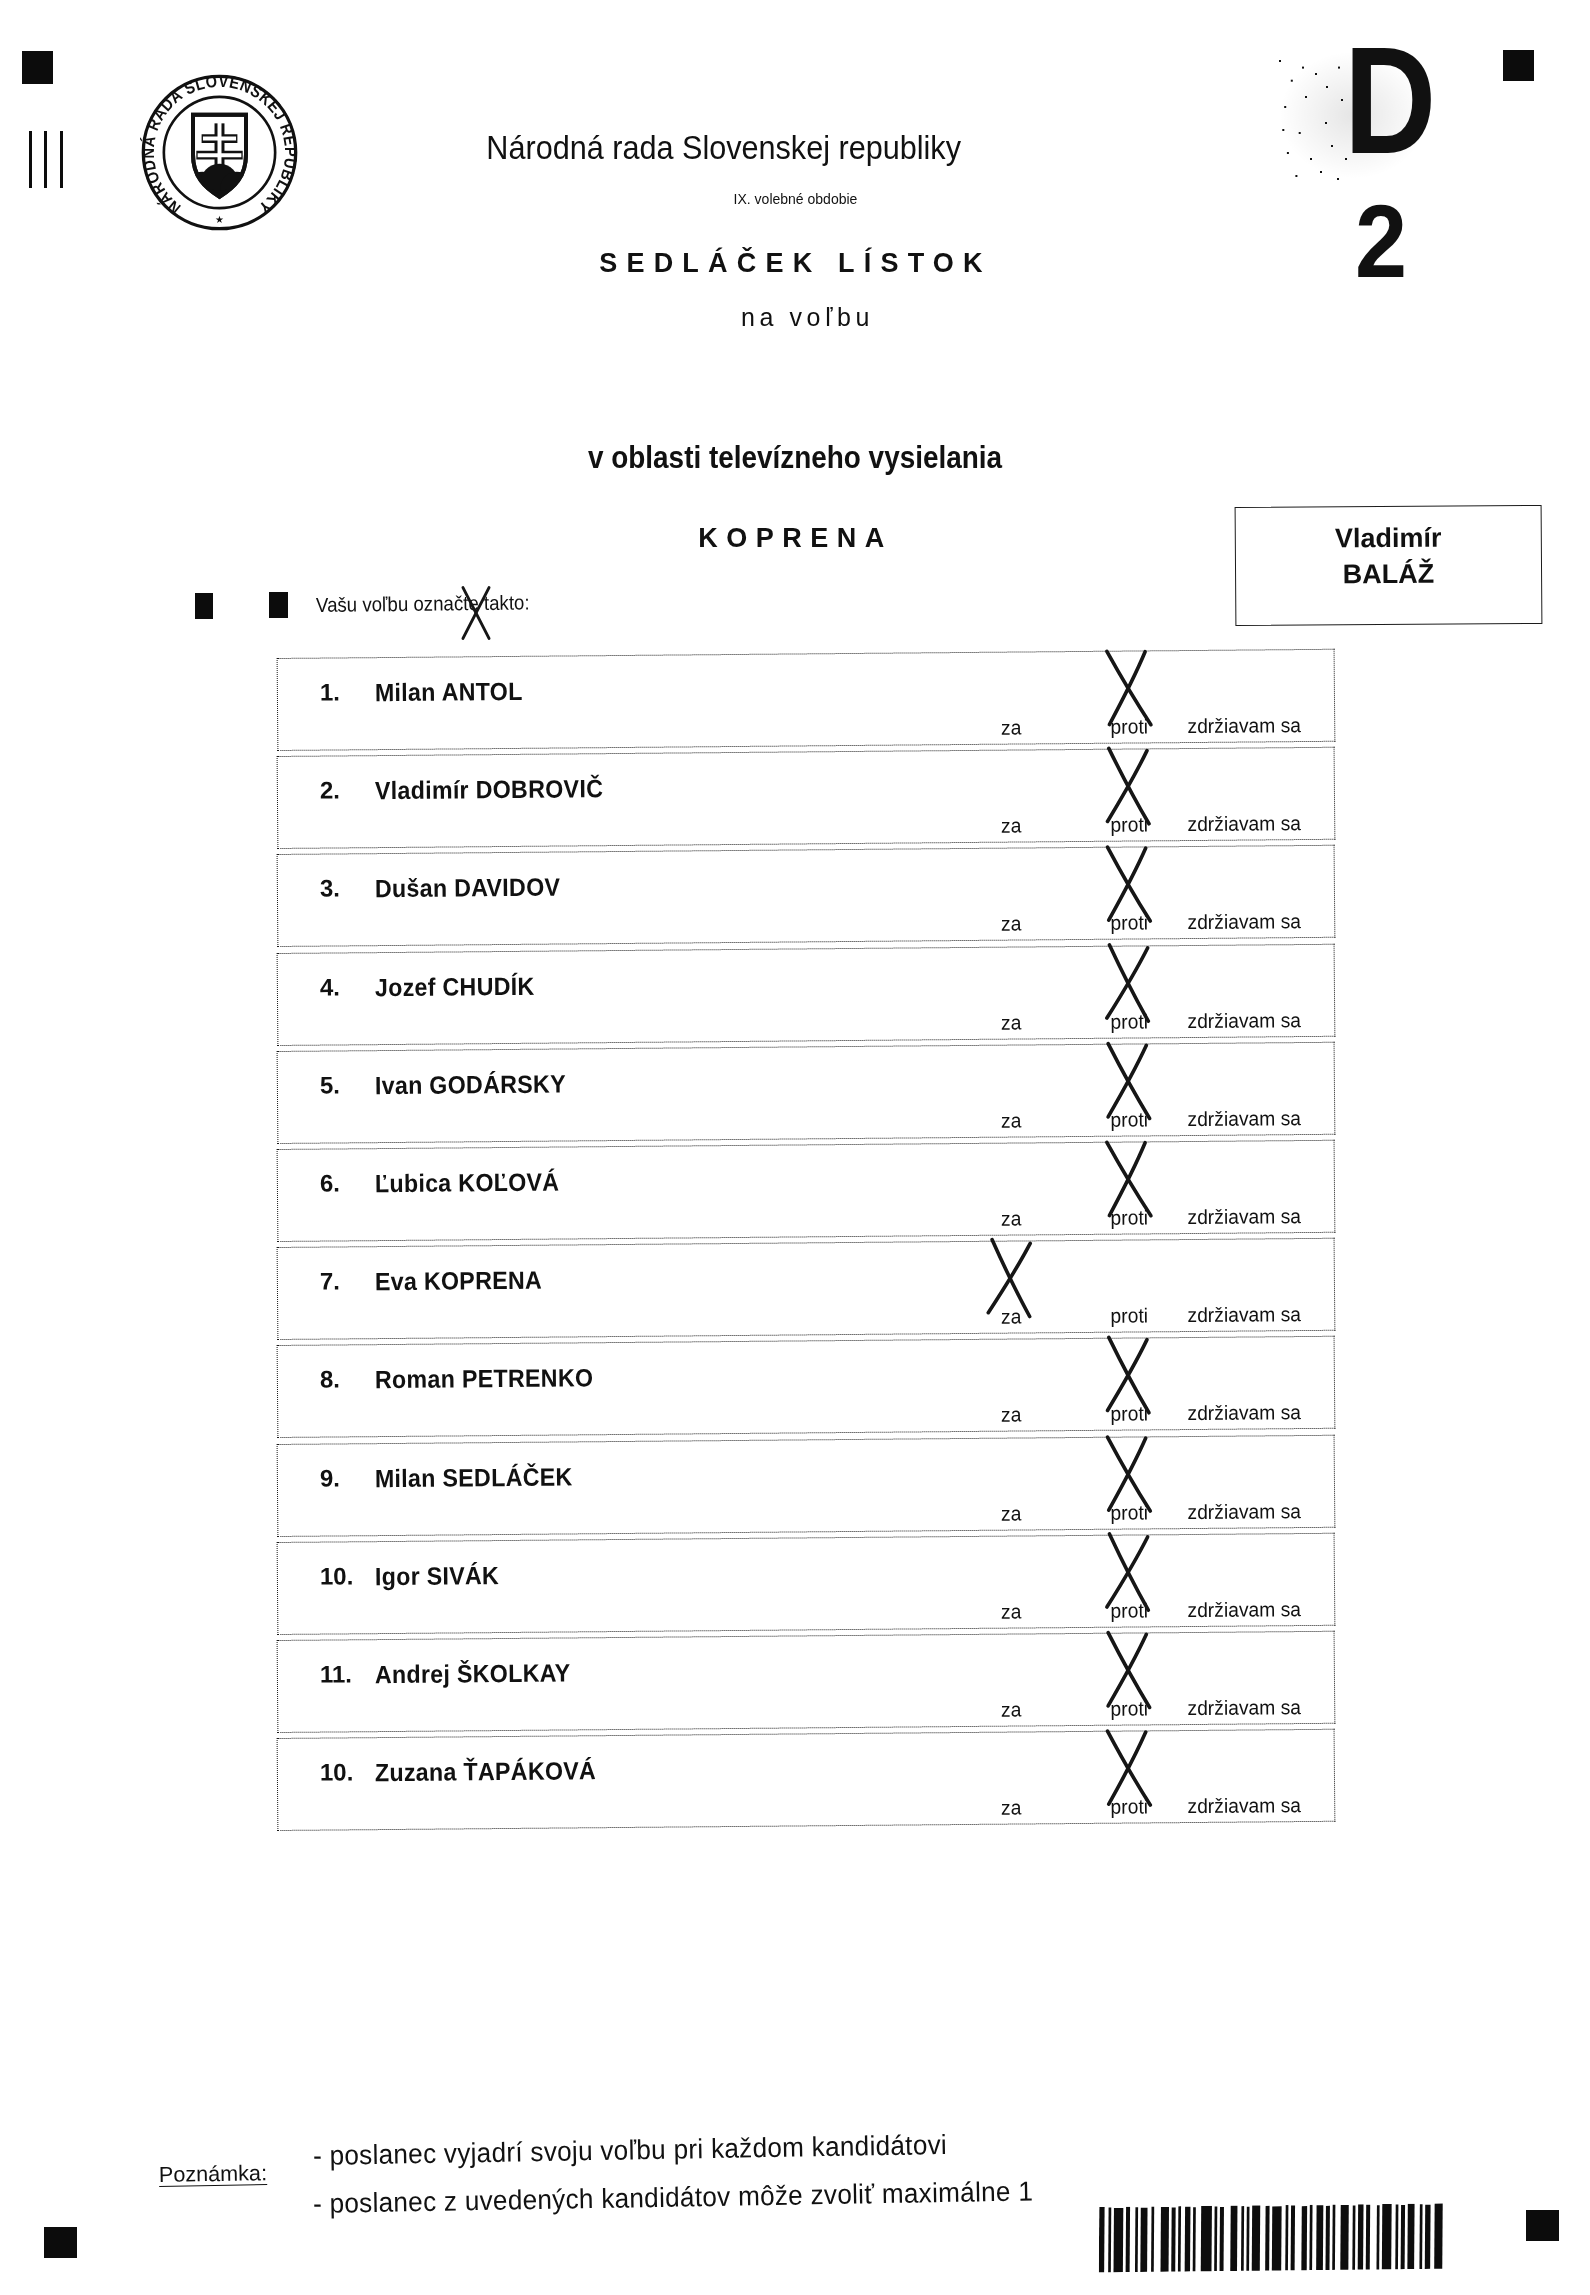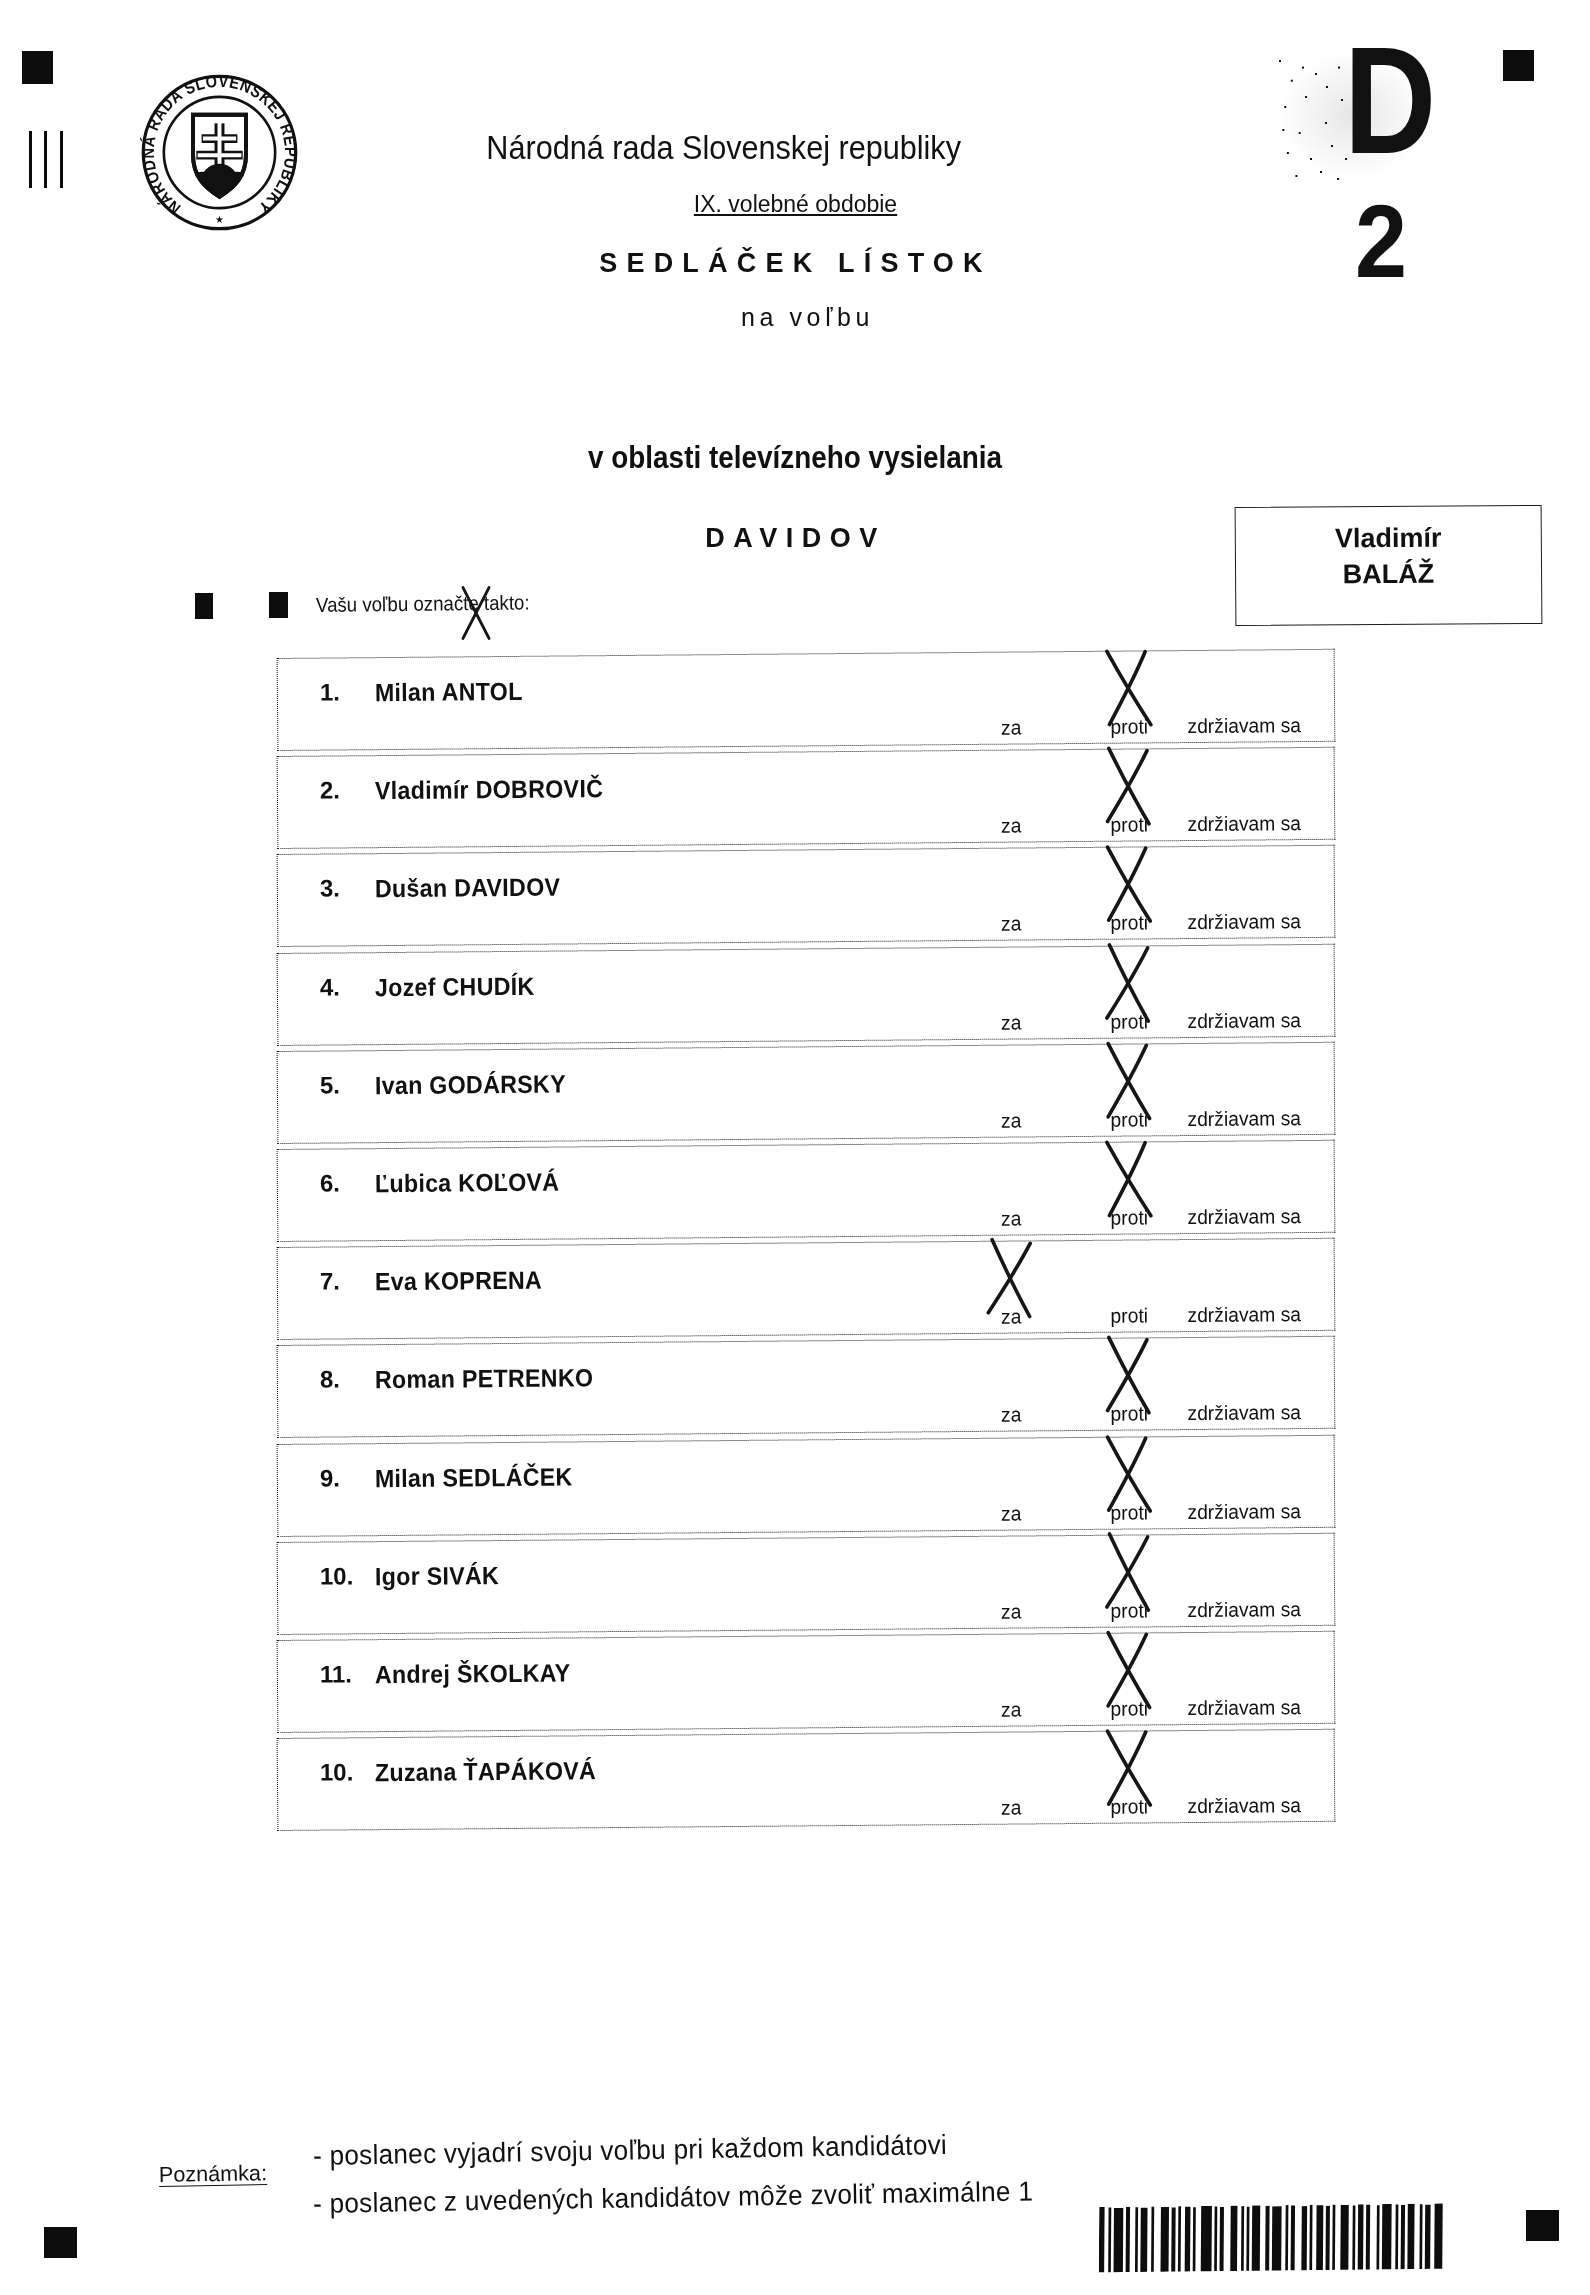--- a/index.html
+++ b/index.html
@@ -15,21 +15,21 @@
   #mark-tl{left:21.6px;top:51px;width:31px;height:33px;}
   #mark-tr{left:1503px;top:50px;width:31px;height:31px;}
   #mark-bl{left:44px;top:2227px;width:33px;height:31px;}
   #mark-br{left:1526px;top:2210px;width:33px;height:31px;}
   #reg-lines{left:29px;top:131px;width:39px;height:58px;}
   #reg-lines i{position:absolute;top:0;width:3.3px;height:57px;background:#0c0c0c;}
   #reg-lines i:nth-child(1){left:0;} #reg-lines i:nth-child(2){left:15px;} #reg-lines i:nth-child(3){left:31px;}
   
   #seal{left:140px;top:73px;width:159px;height:159px;}
   #org{top:128px;left:-72px;font-size:34px;}
-  #term{top:191px;font-size:23px;text-decoration:underline;}
+  #term{top:191px;font-size:14px;}
   #title{top:248px;font-size:27px;font-weight:bold;letter-spacing:9.2px;}
   #navolbu{top:303px;font-size:25px;letter-spacing:4.6px;padding-left:12px;}
   #electline1{top:357px;font-size:31px;}
   #electline2{top:440px;font-size:31px;font-weight:bold;}
   #hlasujem{top:523px;font-size:27px;font-weight:bold;letter-spacing:8.5px;}
   
   #halo{left:1255px;top:29.5px;width:197px;height:170px;background:radial-gradient(closest-side,rgba(0,0,0,.10),rgba(0,0,0,0) 75%);}
   #letterD{left:1344px;top:23.6px;font-size:152px;font-weight:bold;line-height:1;transform:scaleX(.84);transform-origin:left top;}
   #sheet2{left:1355px;top:189px;font-size:104px;font-weight:bold;line-height:1;transform:scaleX(.9);transform-origin:left top;}
   #speckles{left:1279px;top:60px;width:2px;height:2px;background:#111;box-shadow:
@@ -118,21 +118,21 @@
       </g>
       <path d="M80,63 h80 v60 c0,34 -18,50 -40,64 c-22,-14 -40,-30 -40,-64 z" fill="none" stroke="#111" stroke-width="6"></path>
     </g>
   </svg>
 
   <div class="center" id="org"><span class="condC">Národná rada Slovenskej republiky</span></div>
   <div class="center" id="term">IX. volebné obdobie</div>
   <div class="center" id="title">SEDLÁČEK LÍSTOK</div>
   <div class="center" id="navolbu">na voľbu</div>
   <div class="center" id="electline2"><span class="condC">v oblasti televízneho vysielania</span></div>
-  <div class="center" id="hlasujem">DAVIDOV</div>
+  <div class="center" id="hlasujem">KOPRENA</div>
 
   <div class="abs" id="halo"></div>
   <div class="abs" id="speckles"></div>
   <div class="abs" id="letterD">D</div>
   <div class="abs" id="sheet2">2</div>
 
   <div class="abs" id="voter-box">
     <div>Vladimír</div>
     <div>BALÁŽ</div>
   </div>

